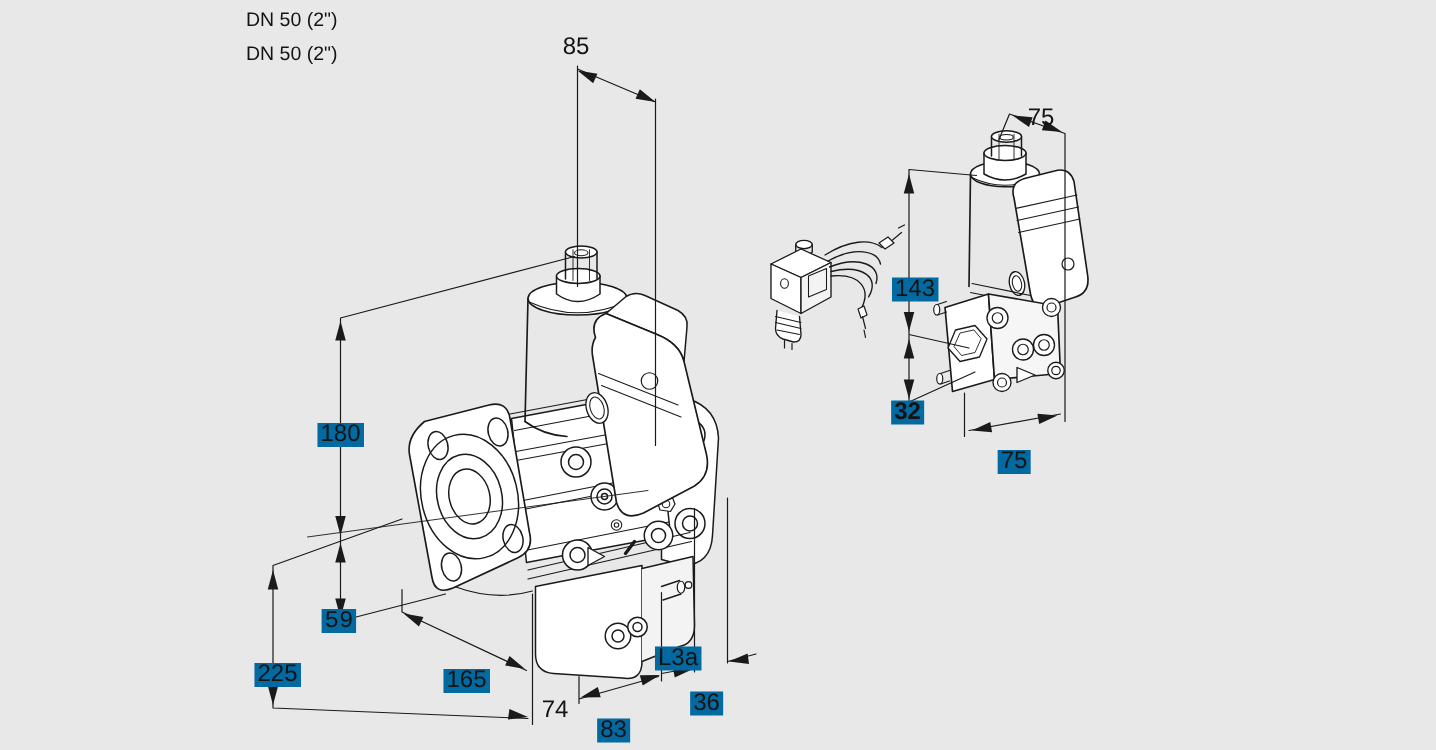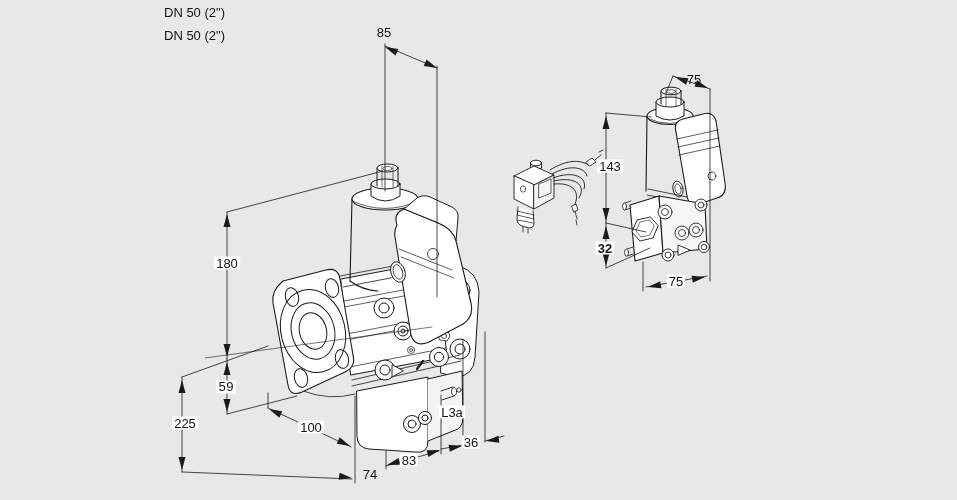--- a/index.html
+++ b/index.html
@@ -1,21 +1,21 @@
 <!DOCTYPE html>
 <html><head>
 <meta charset="utf-8">
 <style>
   html,body{margin:0;padding:0;background:#e8e8e8;}
   #stage{position:relative;width:957px;height:500px;background:#e8e8e8;overflow:hidden;
          font-family:"Liberation Sans",sans-serif;}
   #drawing{position:absolute;left:0;top:0;}
-  .lbl{position:absolute;font-size:13px;line-height:1;color:#141414;white-space:nowrap;}
+  .lbl{position:absolute;font-size:16px;line-height:1;color:#141414;white-space:nowrap;}
   .ctr{transform:translate(-50%,-50%);}
-  .bg{background:#ffffff;padding:0 2px;}
+  .bg{background:#0369a1;padding:0 2px;margin-top:27px;}
   .dn{font-size:13px;}
 </style>
 </head>
 <body>
 
 <div id="stage">
 
 <svg id="drawing" width="957" height="500" viewBox="0 0 957 500">
   <g stroke="#1a1a1a" stroke-width="1" fill="none" stroke-linecap="round" stroke-linejoin="round">
 
@@ -217,21 +217,21 @@
   </g>
 </svg>
 
 <div class="lbl dn" style="left:164px;top:6px;">DN 50 (2")</div>
 <div class="lbl dn" style="left:164px;top:29px;">DN 50 (2")</div>
 
 <div class="lbl ctr" style="left:384px;top:32px;">85</div>
 <div class="lbl ctr bg" style="left:227px;top:263px;">180</div>
 <div class="lbl ctr bg" style="left:226px;top:387px;font-family:Liberation Mono, monospace;">59</div>
 <div class="lbl ctr bg" style="left:185px;top:423px;">225</div>
-<div class="lbl ctr bg" style="left:311px;top:427px;">100</div>
+<div class="lbl ctr bg" style="left:311px;top:427px;">165</div>
 <div class="lbl ctr" style="left:370px;top:474px;">74</div>
 <div class="lbl ctr bg" style="left:409px;top:460px;">83</div>
 <div class="lbl ctr bg" style="left:452px;top:412px;">L3a</div>
 <div class="lbl ctr bg" style="left:471px;top:442px;">36</div>
 
 <div class="lbl ctr" style="left:694px;top:79px;">75</div>
 <div class="lbl ctr bg" style="left:610px;top:166px;">143</div>
 <div class="lbl ctr bg" style="left:605px;top:248px;font-weight:bold;">32</div>
 <div class="lbl ctr bg" style="left:676px;top:281px;">75</div>
 

